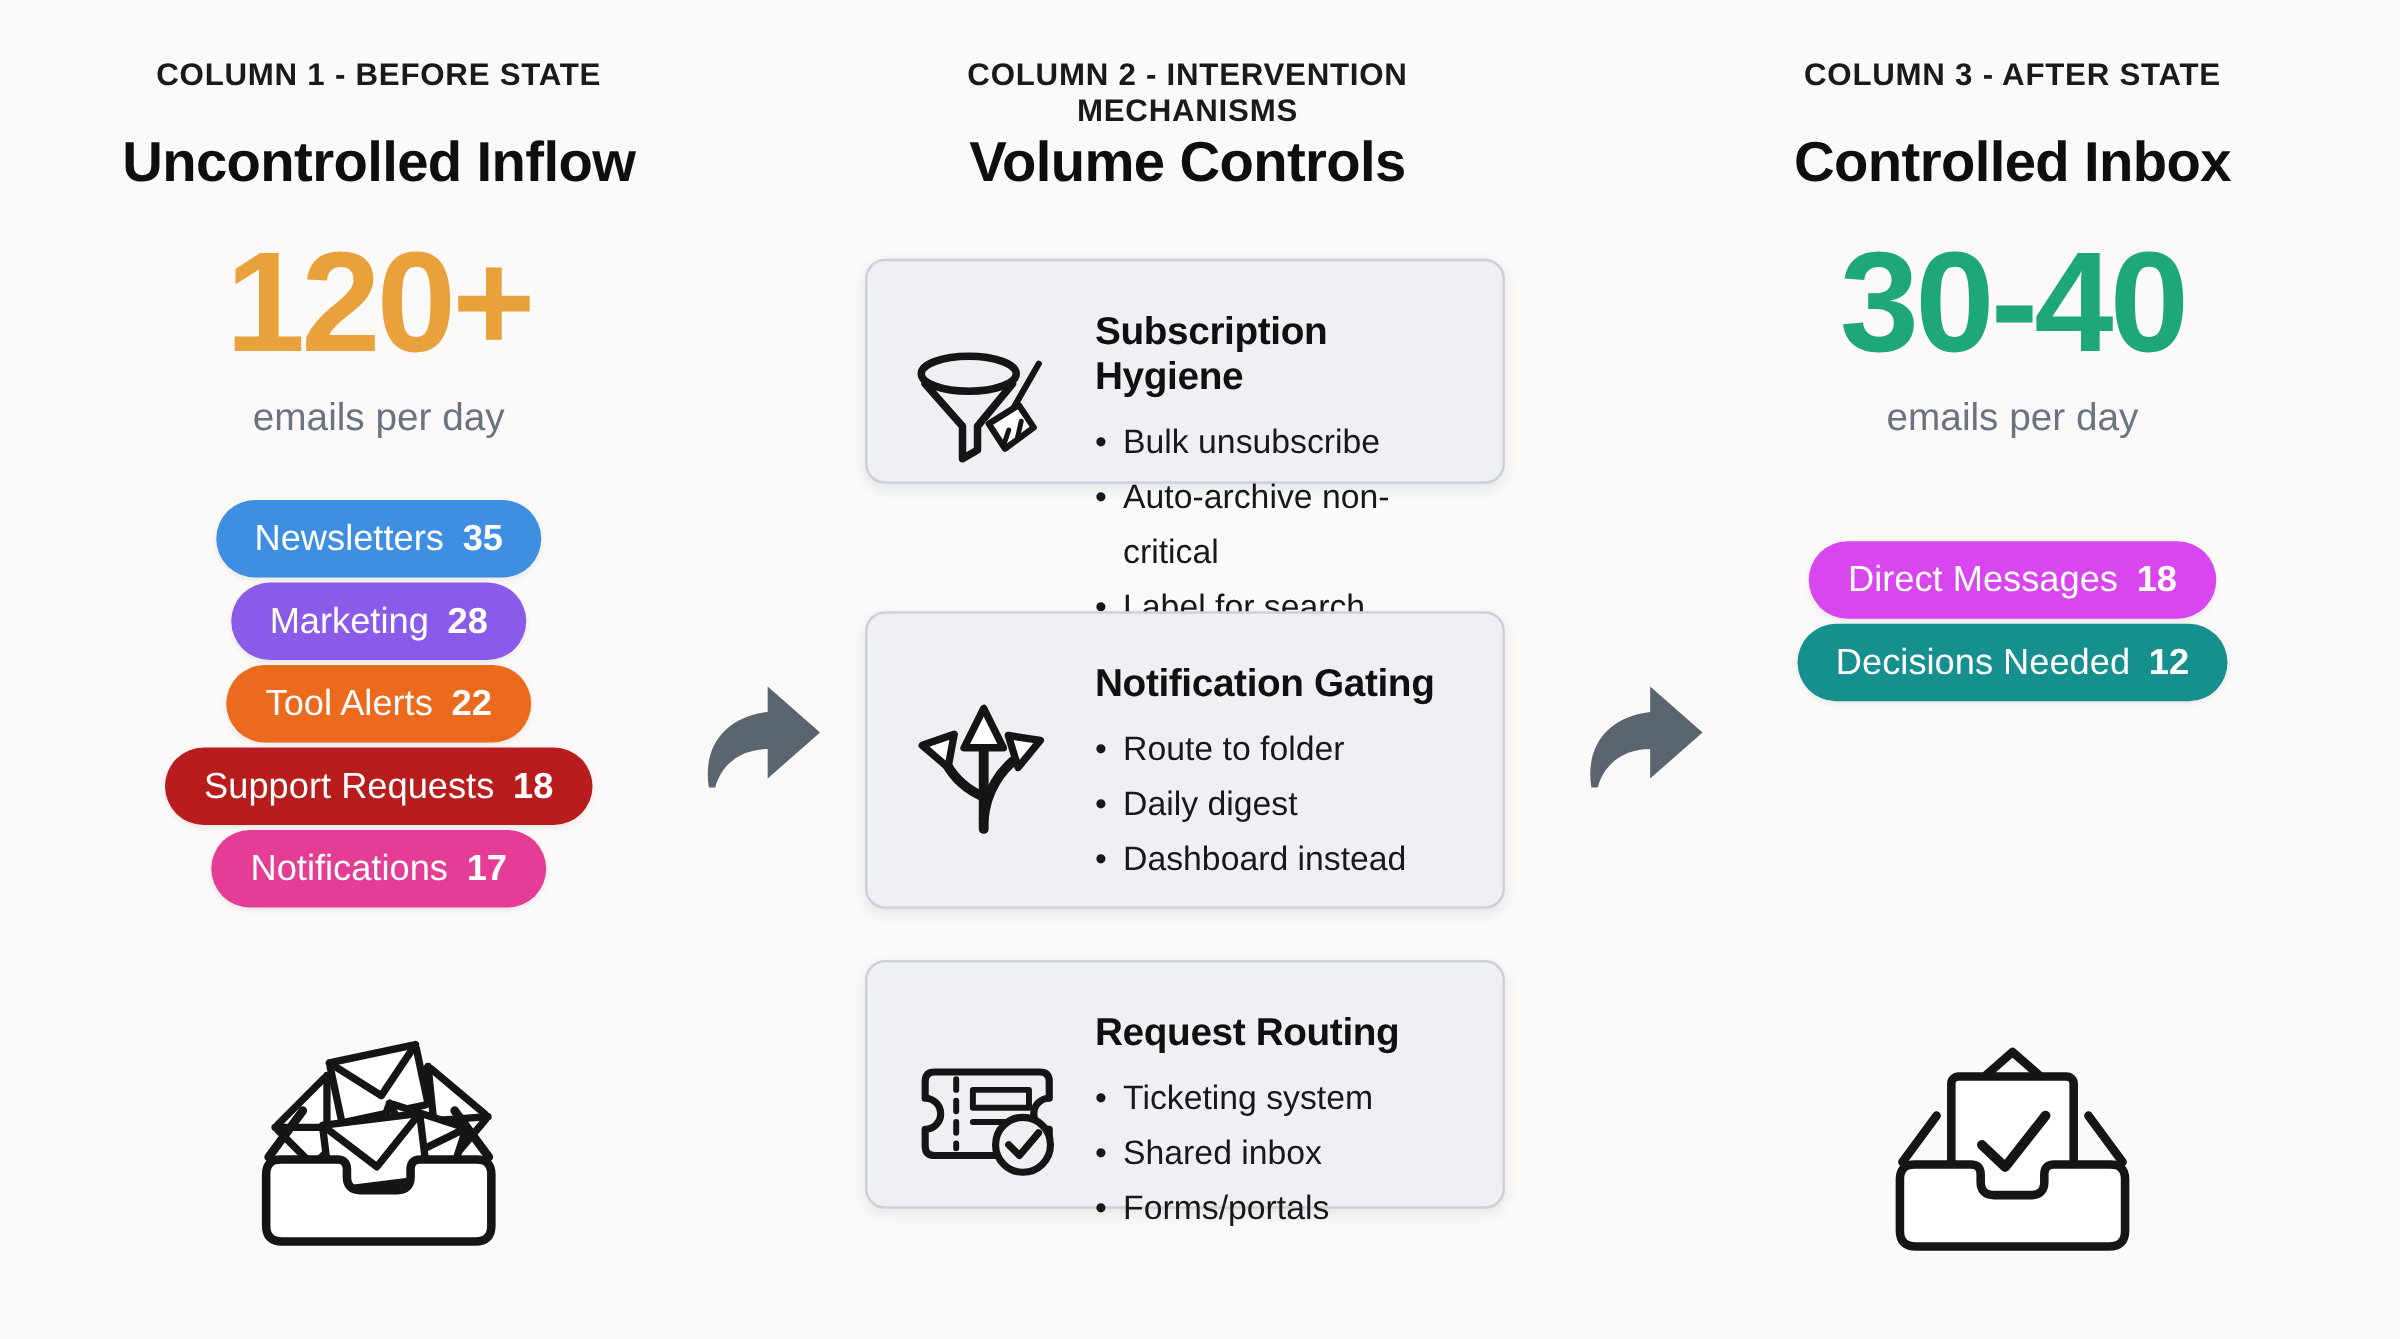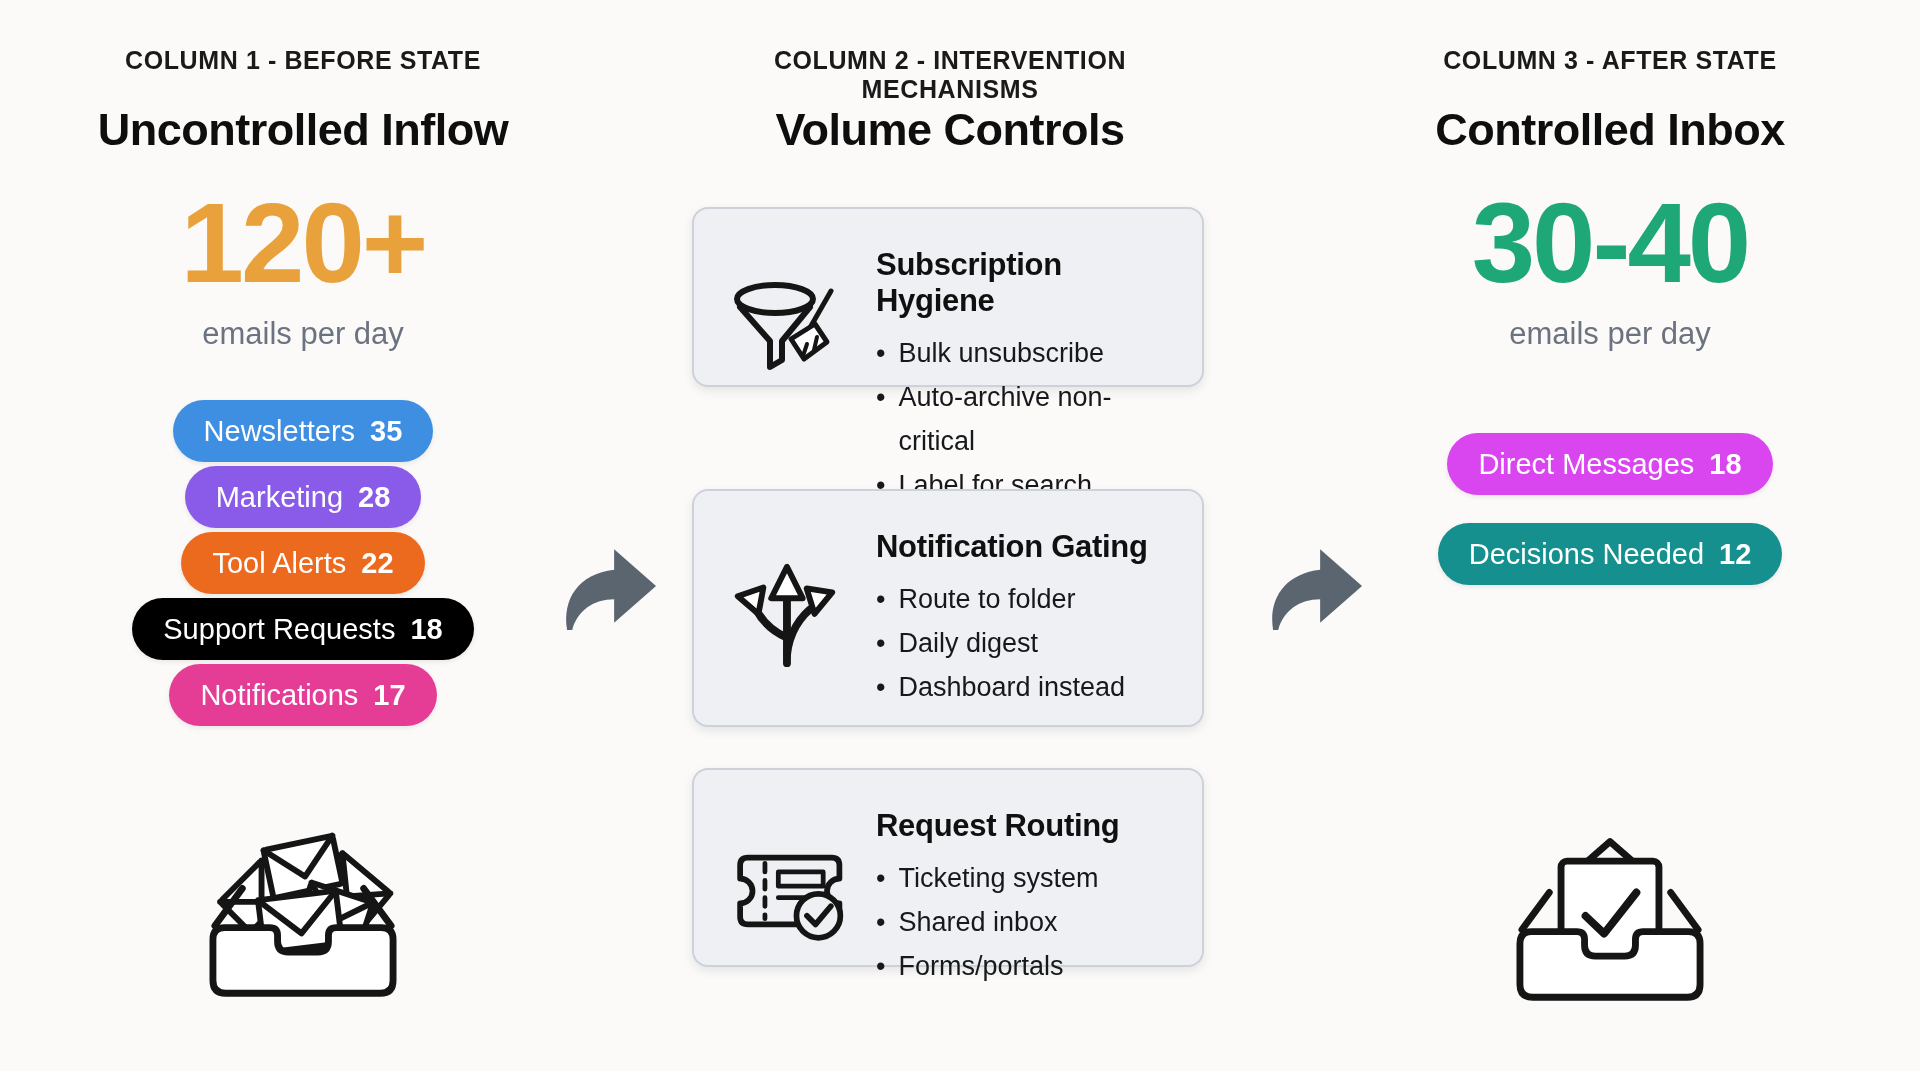--- a/index.html
+++ b/index.html
@@ -88,21 +88,21 @@
       <span class="cnt">35</span>
     </div>
     <div class="pill" style="background-color: rgb(138, 91, 232);">
       <span class="lbl">Marketing</span>
       <span class="cnt">28</span>
     </div>
     <div class="pill" style="background-color: rgb(236, 106, 30);">
       <span class="lbl">Tool Alerts</span>
       <span class="cnt">22</span>
     </div>
-    <div class="pill" style="background-color: #000000;">
+    <div class="pill" style="background-color: #b91c1c;">
       <span class="lbl">Support Requests</span>
       <span class="cnt">18</span>
     </div>
     <div class="pill" style="background-color: rgb(229, 60, 150);">
       <span class="lbl">Notifications</span>
       <span class="cnt">17</span>
     </div>
   </div>
 
   <div class="bottom-icon">
@@ -238,21 +238,21 @@
   <div class="kicker">COLUMN 3 - AFTER STATE</div>
   <div class="col-title">Controlled Inbox</div>
   <div class="metric-value" style="color: rgb(30, 168, 120);">30-40</div>
   <div class="metric-unit">emails per day</div>
 
   <div class="pills">
     <div class="pill" style="background-color: #d946ef;">
       <span class="lbl">Direct Messages</span>
       <span class="cnt">18</span>
     </div>
-    <div class="pill" style="background-color: rgb(22, 144, 142); margin-top: 24px;">
+    <div class="pill" style="background-color: rgb(22, 144, 142);">
       <span class="lbl">Decisions Needed</span>
       <span class="cnt">12</span>
     </div>
   </div>
 
   <div class="bottom-icon">
     <svg width="196" height="186" viewBox="0 0 200 190">
       <path class="ink" d="M52,62 L100,20 L148,62" stroke-width="7"></path>
       <rect class="ink-fill" x="50" y="40" width="100" height="112" rx="6" stroke-width="7"></rect>
       <path class="ink" d="M75,96 L94,114 L127,72" stroke-width="8"></path>

